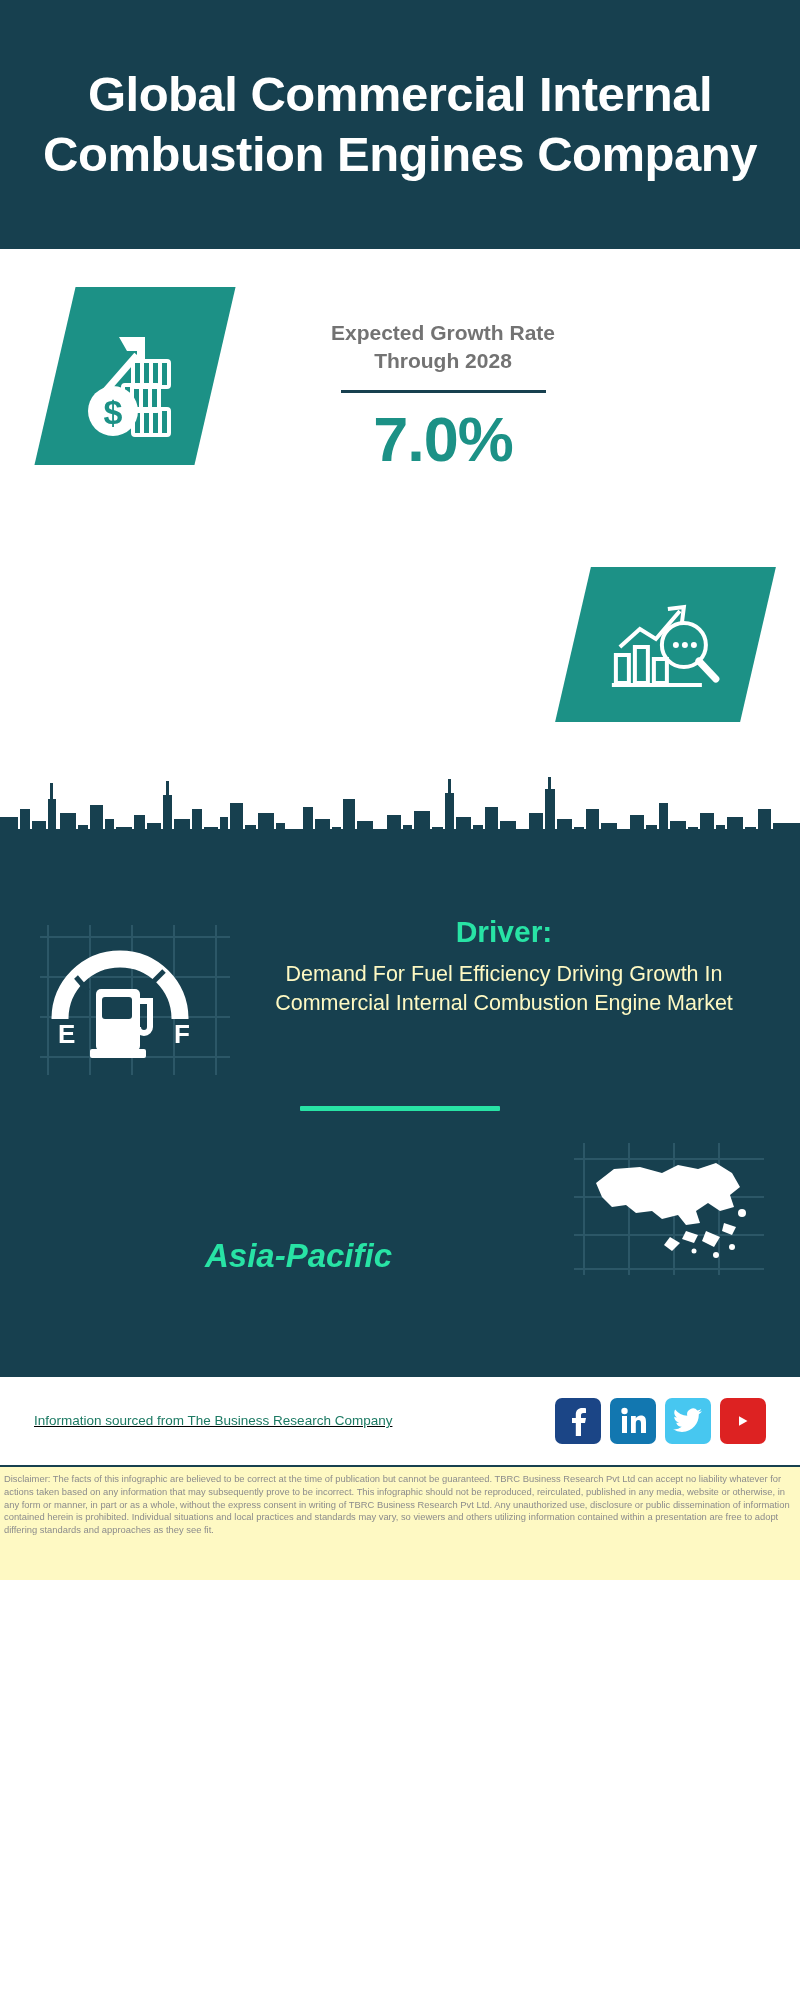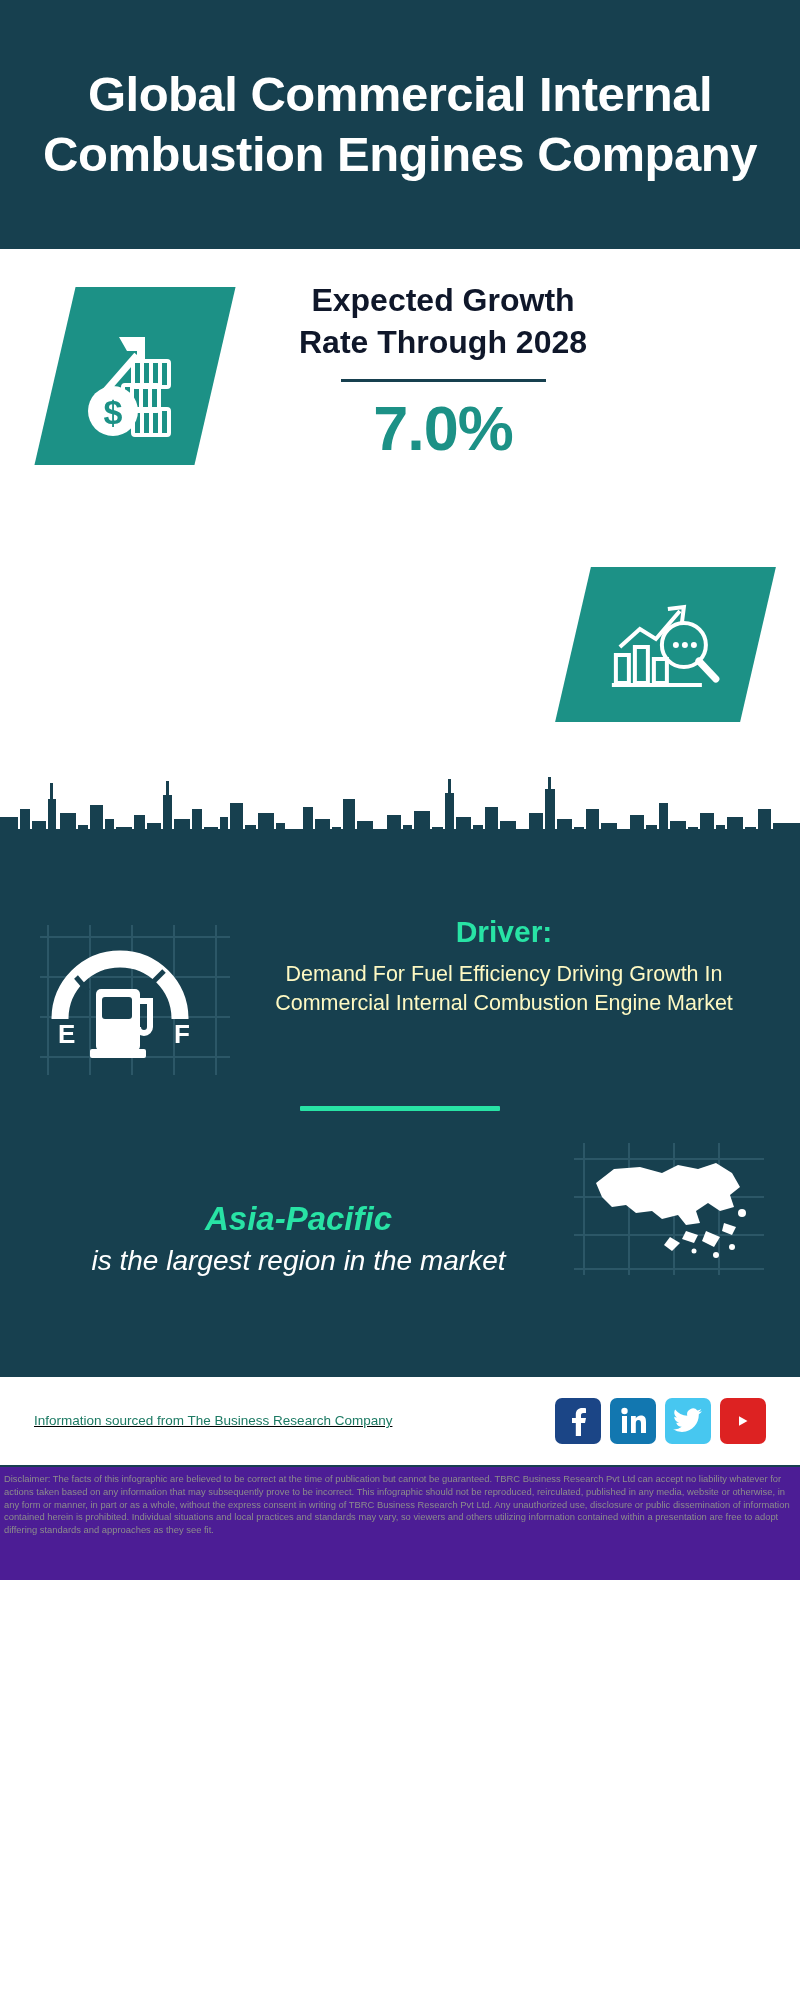--- a/index.html
+++ b/index.html
@@ -41,24 +41,25 @@
   }
   .badge-growth { left:55px; top:38px; width:160px; height:178px; }
   .badge-size   { right:42px; top:318px; width:185px; height:155px; }
   .badge-inner { transform:skewX(13deg); display:flex; align-items:center; justify-content:center; }
 
   .stat-block { position:absolute; text-align:center; }
   .stat-growth { left:288px; top:30px; width:310px; }
   .stat-size   { left:35px;  top:300px; width:325px; }
 
   .stat-title {
-    color:#0f172a;
-    font-size:32px;
+    color:#737373;
+    font-size:21px;
     font-weight:bold;
     line-height:1.32;
+    margin-top:40px;
   }
   .stat-rule {
     height:3px;
     background:#17404f;
     margin:16px auto 10px;
     width:205px;
   }
   .stat-rule.wide { width:218px; }
   .stat-value {
     color:#1c9186;
@@ -137,21 +138,21 @@
   .social-btn {
     width:46px; height:46px; border-radius:7px;
     display:flex; align-items:center; justify-content:center;
   }
   .sb-fb { background:#1b4586; }
   .sb-li { background:#1277b0; }
   .sb-tw { background:#47c7f0; }
   .sb-yt { background:#dd2222; }
 
   .disclaimer {
-    background:#4c1d95;
+    background:#fef9c3;
     border-top:2px solid #17404f;
     padding:6px 6px 0 4px;
     height:115px;
   }
   .disclaimer p {
     color:#8c8c8c;
     font-size:9.4px;
     line-height:1.36;
     text-align:left;
   }
@@ -320,21 +321,20 @@
         <div class="driver-label">Driver:</div>
         <div class="driver-body">Demand For Fuel Efficiency Driving Growth In Commercial Internal Combustion Engine Market</div>
       </div>
     </div>
 
     <div class="divider-mint"></div>
 
     <div class="region-row">
       <div class="region-text">
         <div class="region-name">Asia-Pacific</div>
-        <div class="region-sub">is the largest region in the market</div>
       </div>
       <div class="region-icon">
         <svg width="190" height="140" viewBox="0 0 190 140">
           <g stroke="#2c5767" stroke-width="2" fill="none">
             <line x1="10" y1="4" x2="10" y2="136"></line>
             <line x1="55" y1="4" x2="55" y2="136"></line>
             <line x1="100" y1="4" x2="100" y2="136"></line>
             <line x1="145" y1="4" x2="145" y2="136"></line>
             <line x1="0" y1="20" x2="190" y2="20"></line>
             <line x1="0" y1="58" x2="190" y2="58"></line>

